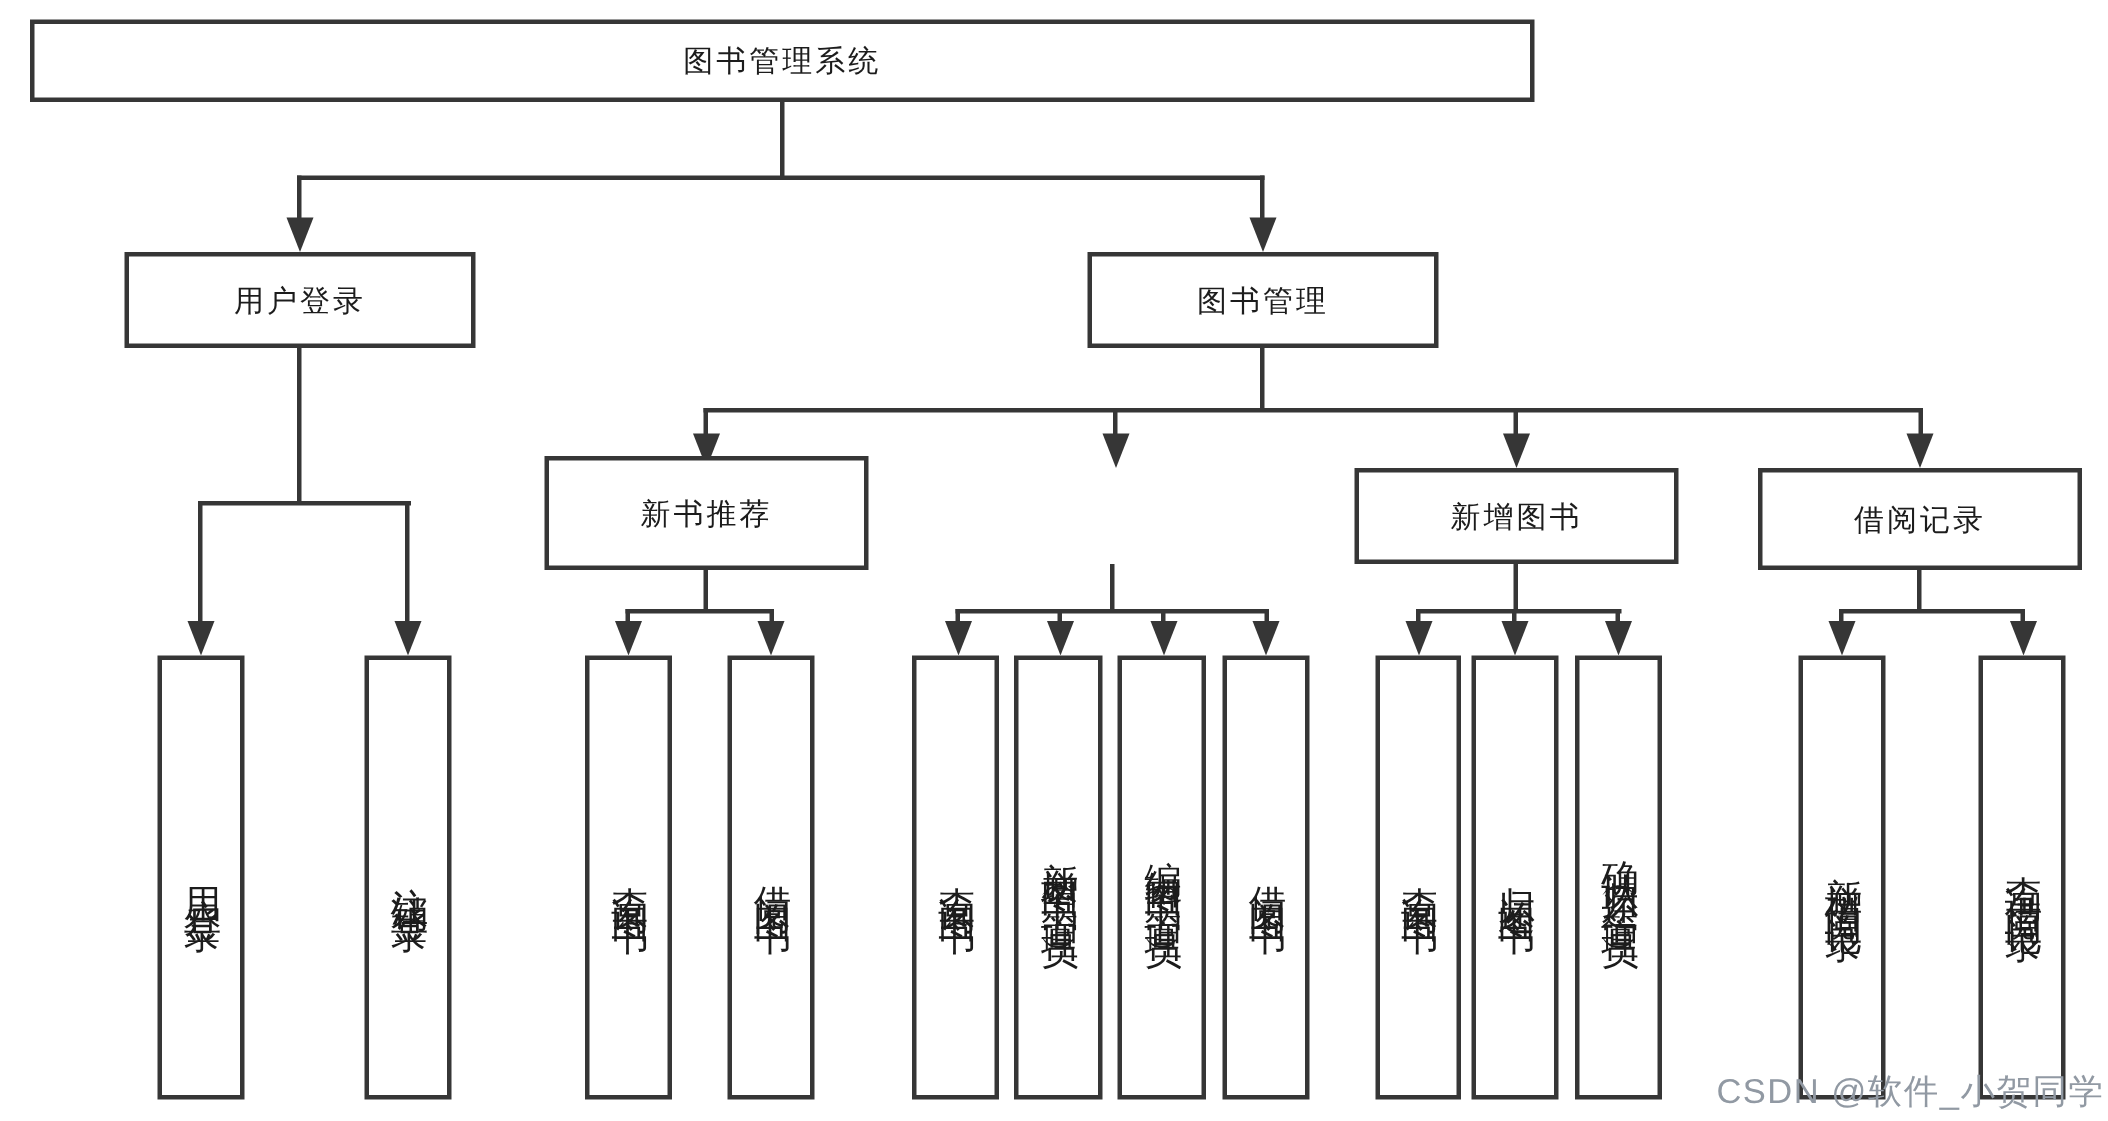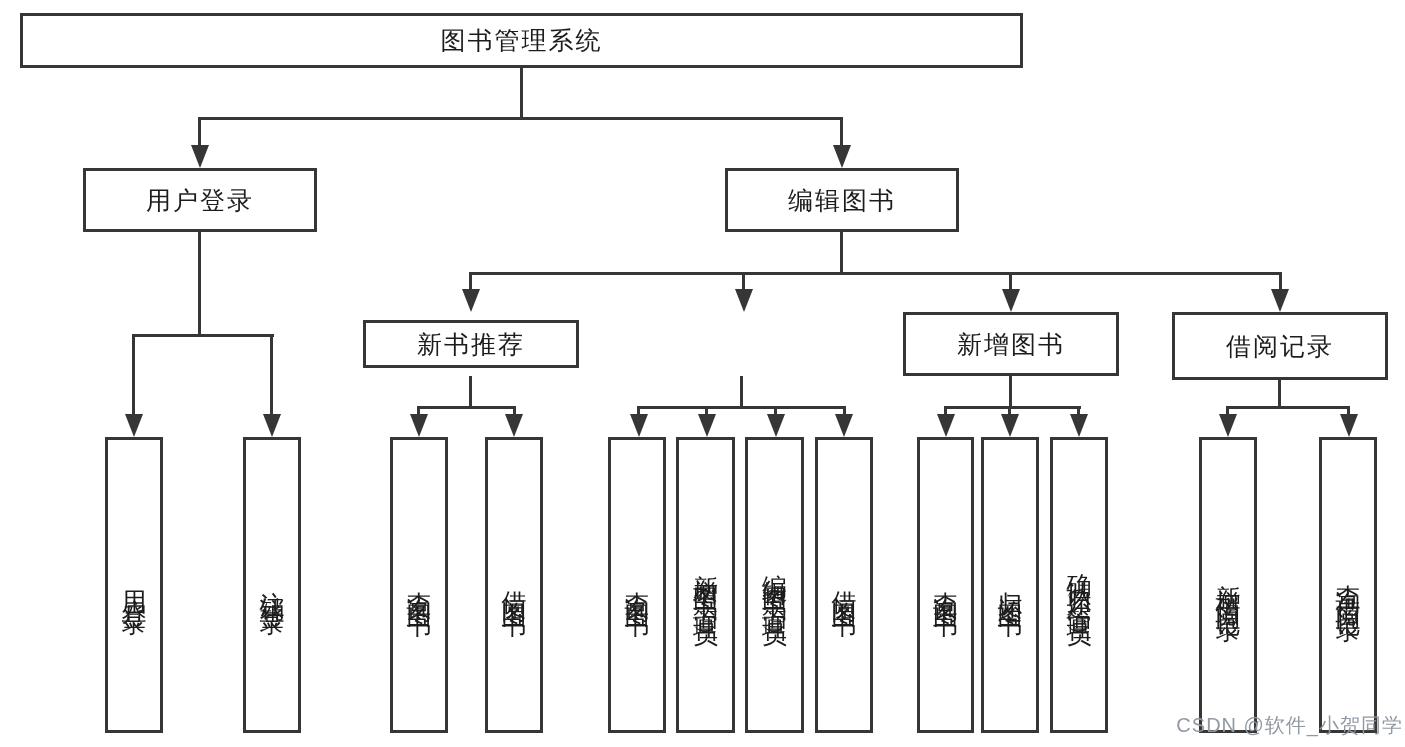--- a/index.html
+++ b/index.html
@@ -4,34 +4,34 @@
 <style>
   html,body{margin:0;padding:0;background:#ffffff;}
   #stage{
     position:relative;width:1405px;height:747px;background:#ffffff;overflow:hidden;
     font-family:"Liberation Sans","DejaVu Sans",sans-serif;color:#1c1c1c;
   }
   .box{
     position:absolute;box-sizing:border-box;border:3px solid #363636;background:#ffffff;
     display:flex;align-items:center;justify-content:center;z-index:2;
   }
-  .box span{font-size:25px;letter-spacing:2px;color:#1c1c1c;white-space:nowrap;}
+  .box span{font-size:20px;letter-spacing:2px;color:#1c1c1c;white-space:nowrap;}
   .vbox span{
     writing-mode:vertical-rl;text-orientation:mixed;letter-spacing:7px;
     line-height:1;font-size:25px;white-space:normal;
   }
   .ln{position:absolute;background:#363636;z-index:1;}
   .ar{
     position:absolute;width:0;height:0;z-index:1;
     border-left:9px solid transparent;border-right:9px solid transparent;
     border-top:23px solid #363636;
   }
   .watermark{
     position:absolute;right:2px;top:712px;z-index:5;
-    font-size:20px;color:#9199a3;letter-spacing:1px;
+    font-size:23px;color:#9199a3;letter-spacing:1px;
   }
 </style>
 </head>
 <body>
 
 <div id="stage">
 
   <div class="box" style="left:20px;top:13px;width:1003px;height:55px">
     <span>图书管理系统</span>
   </div>
@@ -40,42 +40,42 @@
   <div class="ln" style="left:198px;top:117px;width:645px;height:3px"></div>
   <div class="ln" style="left:198px;top:117px;width:3px;height:30px"></div>
   <div class="ln" style="left:840px;top:117px;width:3px;height:30px"></div>
   <div class="ar" style="left:191px;top:145px"></div>
   <div class="ar" style="left:833px;top:145px"></div>
 
   <div class="box" style="left:83px;top:168px;width:234px;height:64px">
     <span>用户登录</span>
   </div>
   <div class="box" style="left:725px;top:168px;width:234px;height:64px">
-    <span>编辑图书</span>
+    <span>图书管理</span>
   </div>
 
   <div class="ln" style="left:198px;top:232px;width:3px;height:104px"></div>
   <div class="ln" style="left:132px;top:334px;width:142px;height:3px"></div>
   <div class="ln" style="left:132px;top:334px;width:3px;height:82px"></div>
   <div class="ln" style="left:270px;top:334px;width:3px;height:82px"></div>
   <div class="ar" style="left:125px;top:414px"></div>
   <div class="ar" style="left:263px;top:414px"></div>
 
   <div class="ln" style="left:840px;top:232px;width:3px;height:42px"></div>
   <div class="ln" style="left:469px;top:272px;width:813px;height:3px"></div>
   <div class="ln" style="left:469px;top:272px;width:3px;height:18px"></div>
   <div class="ln" style="left:742px;top:272px;width:3px;height:18px"></div>
   <div class="ln" style="left:1009px;top:272px;width:3px;height:18px"></div>
   <div class="ln" style="left:1279px;top:272px;width:3px;height:18px"></div>
   <div class="ar" style="left:462px;top:289px"></div>
   <div class="ar" style="left:735px;top:289px"></div>
   <div class="ar" style="left:1002px;top:289px"></div>
   <div class="ar" style="left:1271px;top:289px"></div>
 
-  <div class="box" style="left:363px;top:320px;width:216px;height:48px">
+  <div class="box" style="left:363px;top:304px;width:216px;height:76px">
     <span>新书推荐</span>
   </div>
   <div class="box" style="left:903px;top:312px;width:216px;height:64px">
     <span>新增图书</span>
   </div>
   <div class="box" style="left:1172px;top:312px;width:216px;height:68px">
     <span>借阅记录</span>
   </div>
 
   <div class="ln" style="left:469px;top:376px;width:3px;height:32px"></div>

